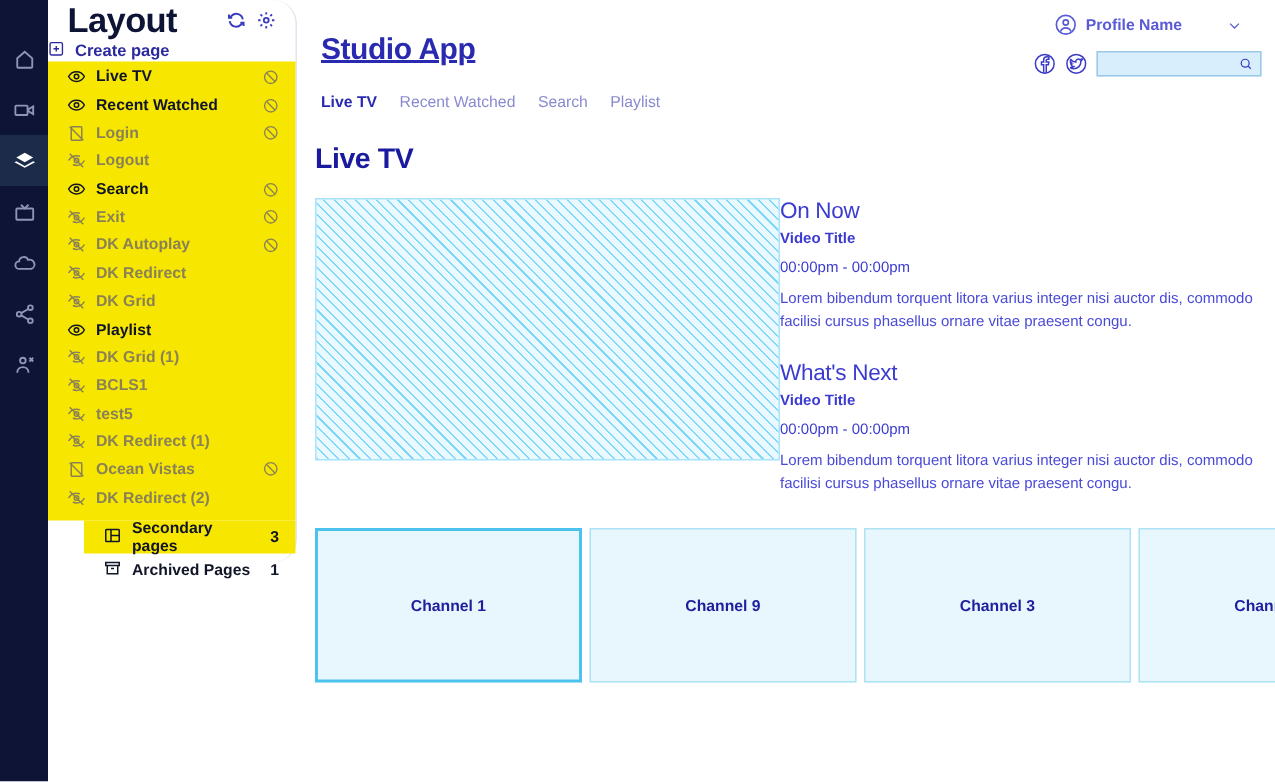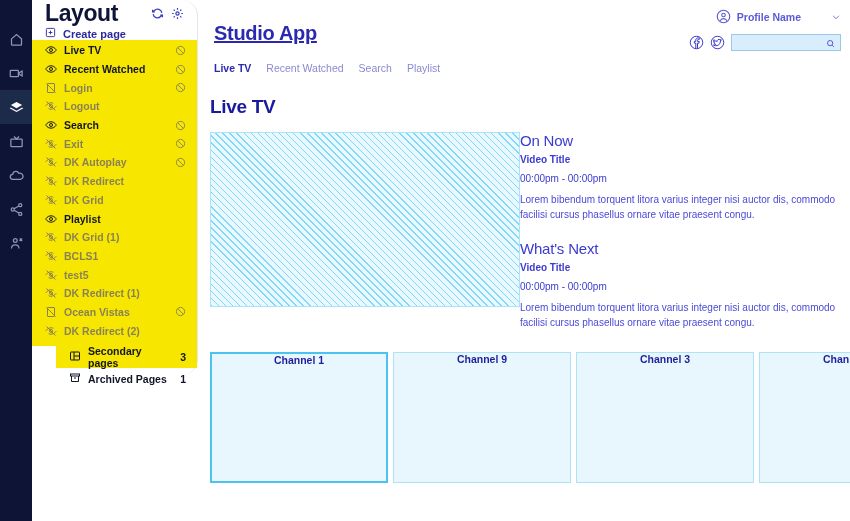--- a/index.html
+++ b/index.html
@@ -45,21 +45,21 @@
   }
   .panel-title {
     font-size: 23px; font-weight: bold; color: #0d1436;
     letter-spacing: -0.4px;
   }
   .panel-head-icons { display: flex; gap: 7px; align-items: center; color: #3b3bbf; }
   .panel-head-icons svg { width: 13px; height: 13px; display: block; }
 
   .create-row {
     height: 22px; display: flex; align-items: center;
-    padding-left: 13px; gap: 7px;
+    gap: 7px;
     color: #2a2a9e; font-size: 11px; font-weight: bold;
   }
   .create-row svg { width: 11px; height: 11px; color: #2a2a9e; }
 
   .page-list { background: #f7e600; padding: 1px 0 6px 0; }
   .page-row {
     height: 18.7px; display: flex; align-items: center;
     padding: 0 11px 0 13px; gap: 7px;
     font-size: 10.5px; font-weight: bold; color: #111528;
   }
@@ -93,21 +93,21 @@
     text-decoration: underline;
   }
   .tabs {
     display: flex; gap: 15px; margin-top: 17px; padding-left: 16px;
     font-size: 10.5px;
   }
   .tab { color: #8a8ad0; }
   .tab.active { color: #2a2ab0; font-weight: bold; }
 
   .profile {
-    position: absolute; top: 9px; right: 9px;
+    position: absolute; top: 9px; right: 22px;
     display: flex; align-items: center; gap: 6px;
     color: #5a5ad8; font-size: 10.5px; font-weight: bold;
   }
   .profile .avatar { width: 15px; height: 15px; }
   .profile .chev { width: 10px; height: 10px; margin-left: 24px; }
 
   .head-tools {
     position: absolute; top: 34px; right: 9px;
     display: flex; align-items: center; gap: 6px;
   }
@@ -145,23 +145,23 @@
   .info .desc {
     font-size: 10px; color: #4a4ad8; margin-top: 9px;
     line-height: 1.45; max-width: 318px;
   }
 
   .channels {
     display: flex; gap: 5px; margin-top: 22px;
     padding-left: 12px;
   }
   .channel {
-    width: 178px; height: 131px; flex: 0 0 178px;
+    width: 178px; height: 103px; flex: 0 0 178px;
     background: #e8f7fd; border: 1px solid #aee2f5;
-    display: flex; justify-content: center;
+    display: flex; align-items: center; justify-content: center;
     font-size: 10.5px; font-weight: bold; color: #1f1f9e;
   }
   .channel.first { border: 2px solid #4cc3ef; }
 </style>
 </head>
 <body>
 
 <div class="app">
 
   <div class="rail">

